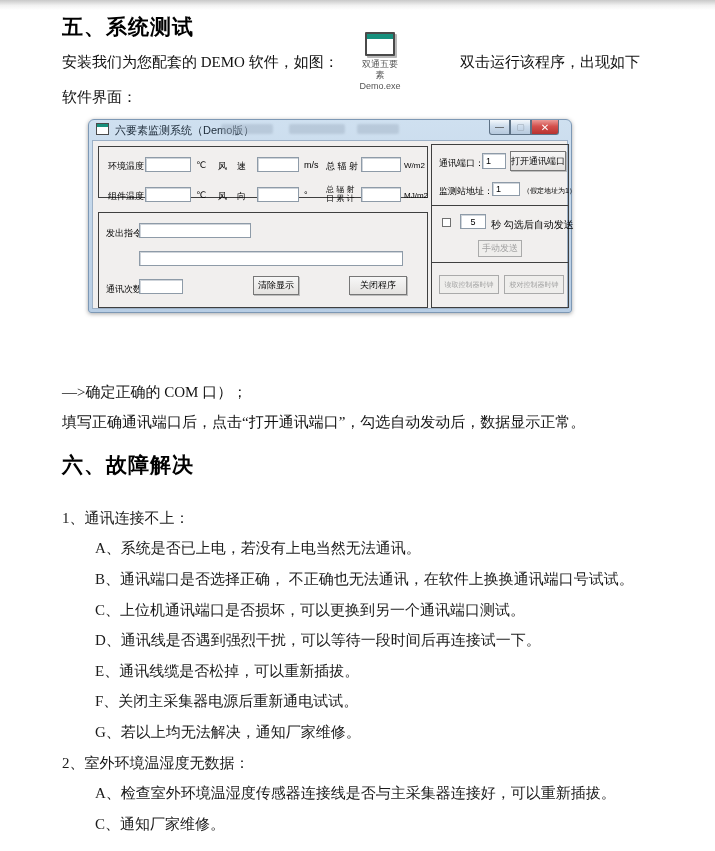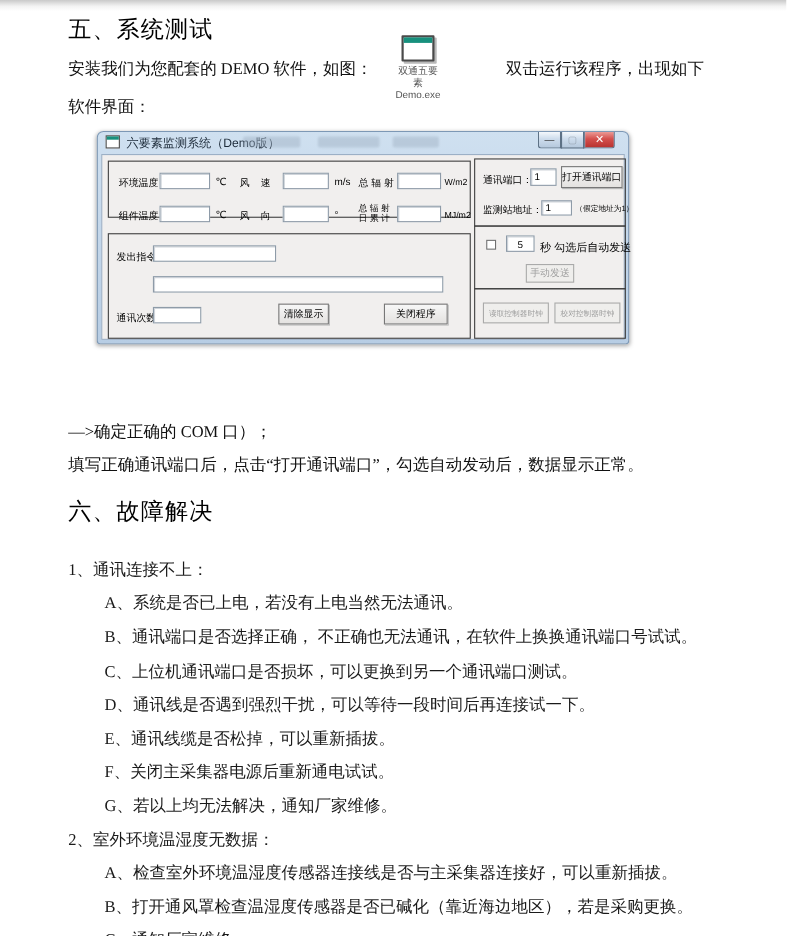--- a/index.html
+++ b/index.html
@@ -3,21 +3,21 @@
 <meta charset="utf-8">
 <style>
   * { margin:0; padding:0; box-sizing:border-box; }
   html,body { width:715px; height:851px; }
   body { background:#fff; font-family:"Liberation Serif","DejaVu Serif",serif; color:#1a1a1a; position:relative; overflow:hidden; }
   .page { position:absolute; inset:0; background:#fff; }
   .top-shade { position:absolute; left:0; top:0; width:100%; height:10px;
     background:linear-gradient(#c9c9c9,#f2f2f2 55%, #ffffff); }
 
   .h-sec { position:absolute; font-family:"Liberation Sans","DejaVu Sans",sans-serif;
-    font-weight:normal; font-size:21px; color:#000; letter-spacing:1px; }
+    font-weight:bold; font-size:21px; color:#000; letter-spacing:1px; }
   .body-line { position:absolute; font-size:15px; color:#111; white-space:pre; }
 
   
   .exe-wrap { position:absolute; left:358px; top:32px; width:44px; text-align:center; }
   .exe-icon { width:30px; height:24px; margin:0 auto; border:2px solid #4a4a4a; background:#fff;
     border-radius:1px; position:relative; box-shadow:2px 2px 0 #b9b9b9; }
   .exe-icon .bar { position:absolute; left:0; top:0; right:0; height:5px; background:#17907d; }
   .exe-label { font-family:"Liberation Sans","DejaVu Sans",sans-serif; font-size:9px; color:#555; line-height:11px; margin-top:3px; }
 
   
@@ -171,16 +171,15 @@
     <div class="ts-line">1、通讯连接不上：</div>
     <div class="ts-line ts-sub">A、系统是否已上电，若没有上电当然无法通讯。</div>
     <div class="ts-line ts-sub">B、通讯端口是否选择正确， 不正确也无法通讯，在软件上换换通讯端口号试试。</div>
     <div class="ts-line ts-sub">C、上位机通讯端口是否损坏，可以更换到另一个通讯端口测试。</div>
     <div class="ts-line ts-sub">D、通讯线是否遇到强烈干扰，可以等待一段时间后再连接试一下。</div>
     <div class="ts-line ts-sub">E、通讯线缆是否松掉，可以重新插拔。</div>
     <div class="ts-line ts-sub">F、关闭主采集器电源后重新通电试试。</div>
     <div class="ts-line ts-sub">G、若以上均无法解决，通知厂家维修。</div>
     <div class="ts-line">2、室外环境温湿度无数据：</div>
     <div class="ts-line ts-sub">A、检查室外环境温湿度传感器连接线是否与主采集器连接好，可以重新插拔。</div>
-    <div class="ts-line ts-sub">B、打开通风罩检查温湿度传感器是否已碱化（靠近海边地区），若是采购更换。</div>
     <div class="ts-line ts-sub">C、通知厂家维修。</div>
   </div>
 </div>
 
 </body></html>

